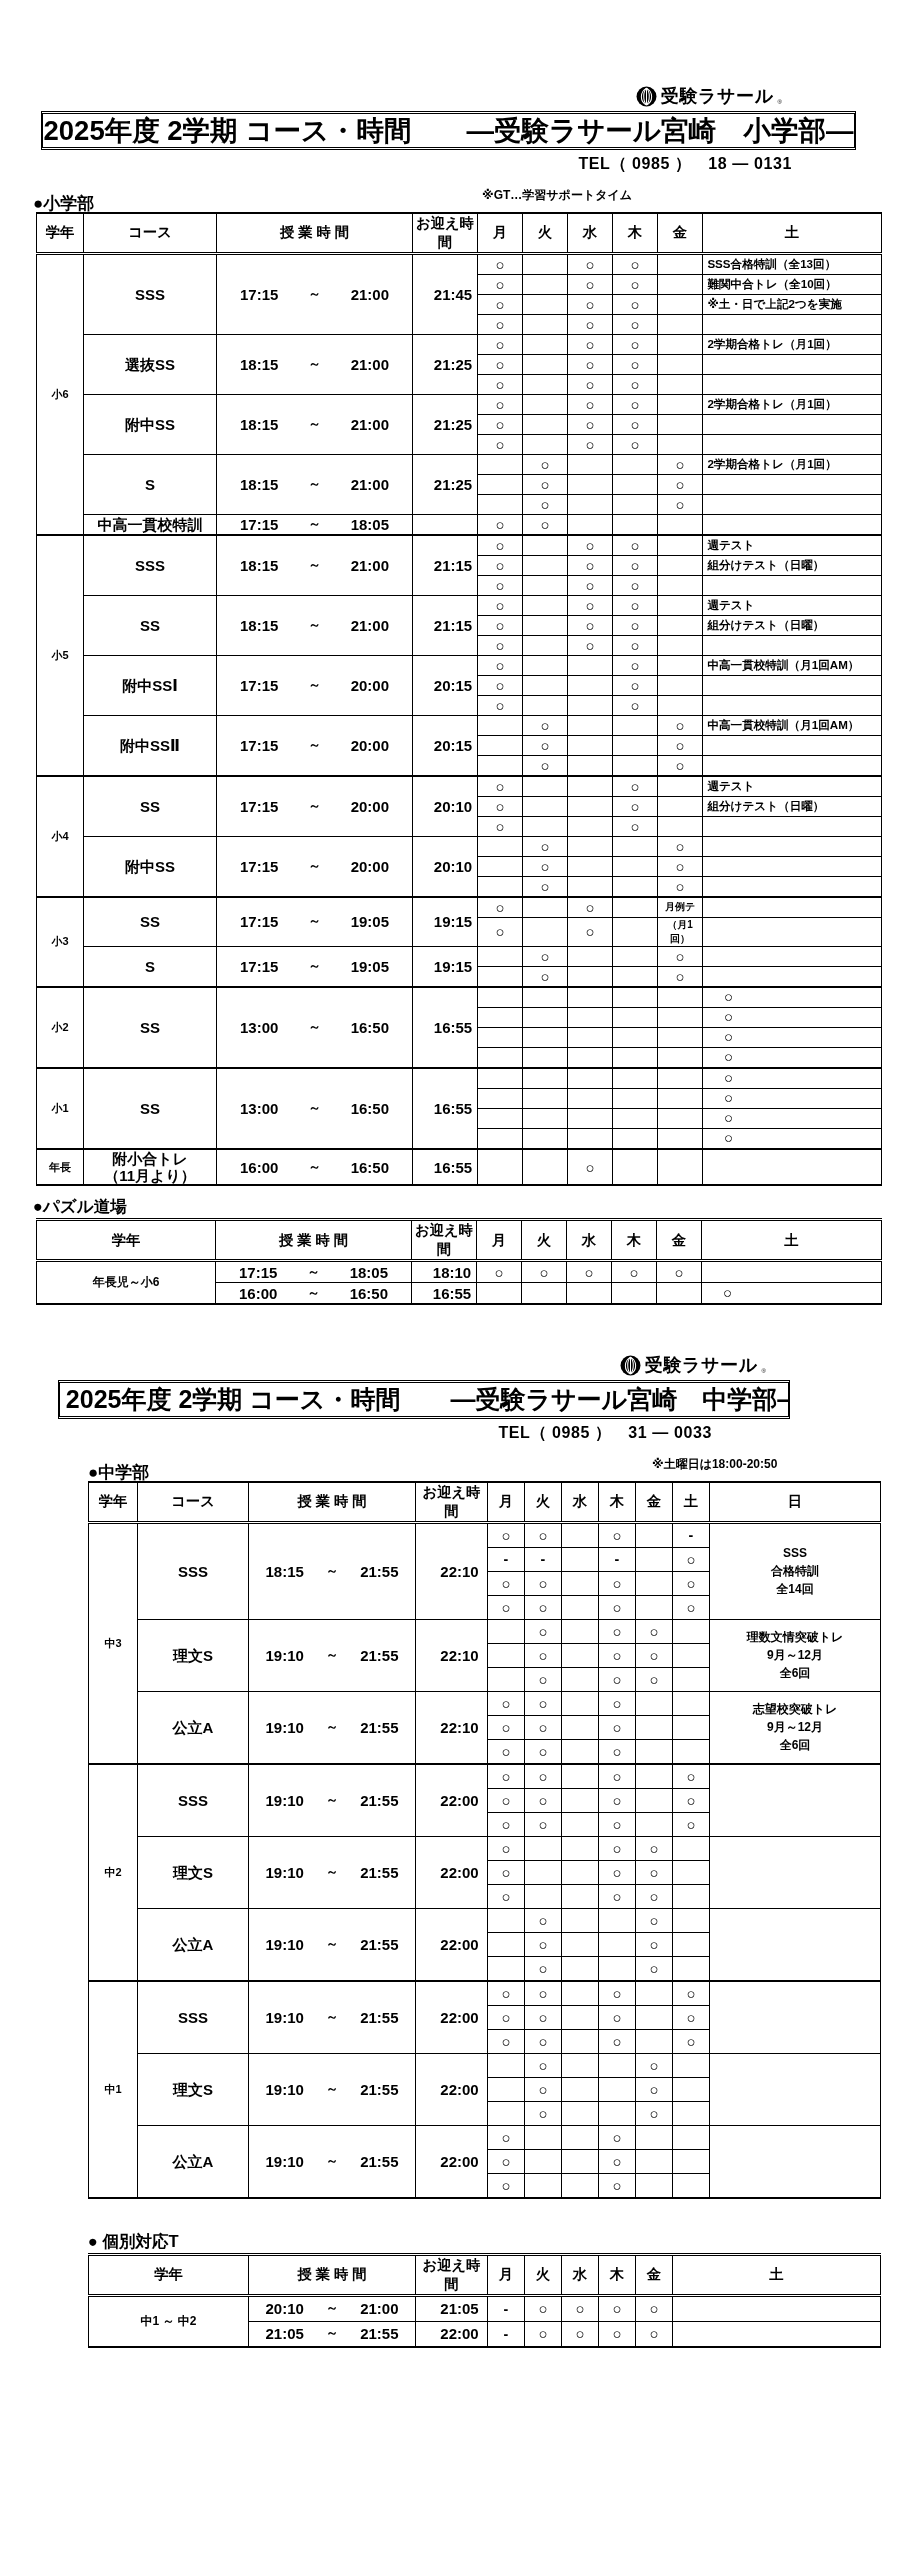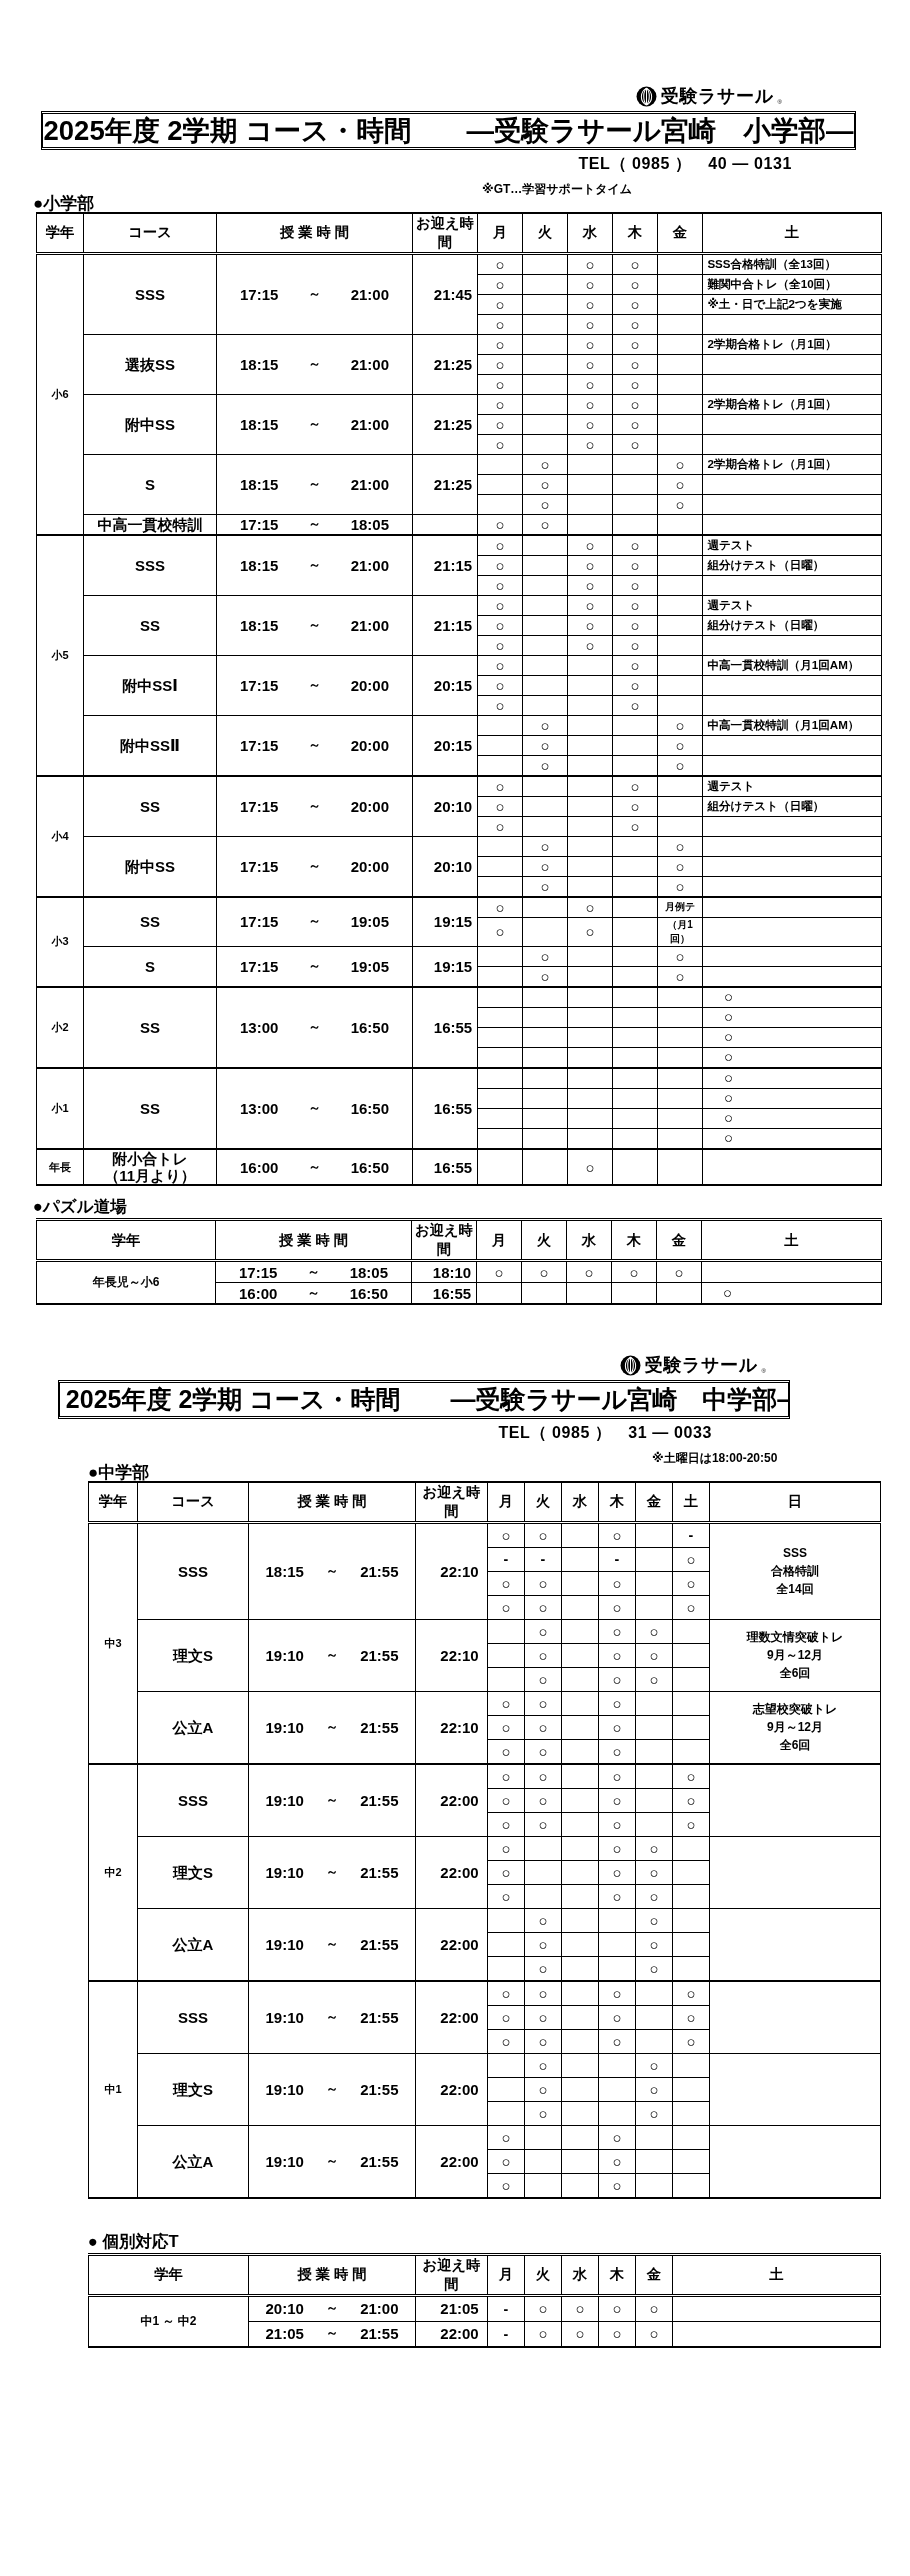--- a/index.html
+++ b/index.html
@@ -26,21 +26,21 @@
   .p2 .titlebox{margin:4.4px 85px 0 58px;font-size:25px;padding-left:20px;}
 
   .tel{text-align:right;font-size:16px;font-weight:bold;margin-top:3.3px;letter-spacing:0.6px;height:17.6px;}
   .p1 .tel{margin-right:83px;}
   .p2 .tel{margin-right:163px;}
 
   .secrow{position:relative;height:19px;margin-top:20.4px;margin-bottom:1.1px;}
   .p1 .secrow{margin-left:33px;}
   .p2 .secrow{margin-left:88px;}
   .sechead{font-size:17px;font-weight:bold;}
-  .sidenote{position:absolute;bottom:13px;font-size:12px;font-weight:bold;}
+  .sidenote{position:absolute;bottom:7px;font-size:12px;font-weight:bold;}
   .p1 .sidenote{left:449px;}
   .p2 .sidenote{left:564px;}
 
   
   table{border-collapse:collapse;table-layout:fixed;}
   .p1 .main{margin-left:36px;width:846px;}
   .p2 .main{margin-left:88px;width:793px;}
   .p1 .extra{margin-left:36px;width:846px;}
   .p2 .extra{margin-left:88px;width:793px;}
   table.main,table.extra{border:1.7px solid #000;border-bottom:2.8px solid #000;border-top:2.8px solid #000;}
@@ -102,21 +102,21 @@
       <path d="M20 36 L 20 4" stroke="#fff" fill="none" stroke-width="2"></path>
       <path d="M20 36 C 27 29, 27 10, 20 4" stroke="#fff" fill="none" stroke-width="2"></path>
       <path d="M20 36 C 33 30, 33 11, 20 4" stroke="#fff" fill="none" stroke-width="2"></path>
     </svg>
     <span class="brand">受験ラサール</span>
     <span class="rmark">®</span>
   </div>
   <div class="titlebox">
     <span>2025年度 2学期 コース・時間　　―受験ラサール宮崎　小学部―</span>
   </div>
-  <div class="tel">TEL（ 0985 ）　40 ― 0131</div>
+  <div class="tel">TEL（ 0985 ）　18 ― 0131</div>
   <div class="secrow">
     <span class="sechead">●小学部</span>
     <span class="sidenote">※GT…学習サポートタイム</span>
   </div>
   <div id="m-main-0">
       <table class="main">
         <colgroup>
           <col class="col-grade">
           <col class="col-course">
           <col class="col-time">

